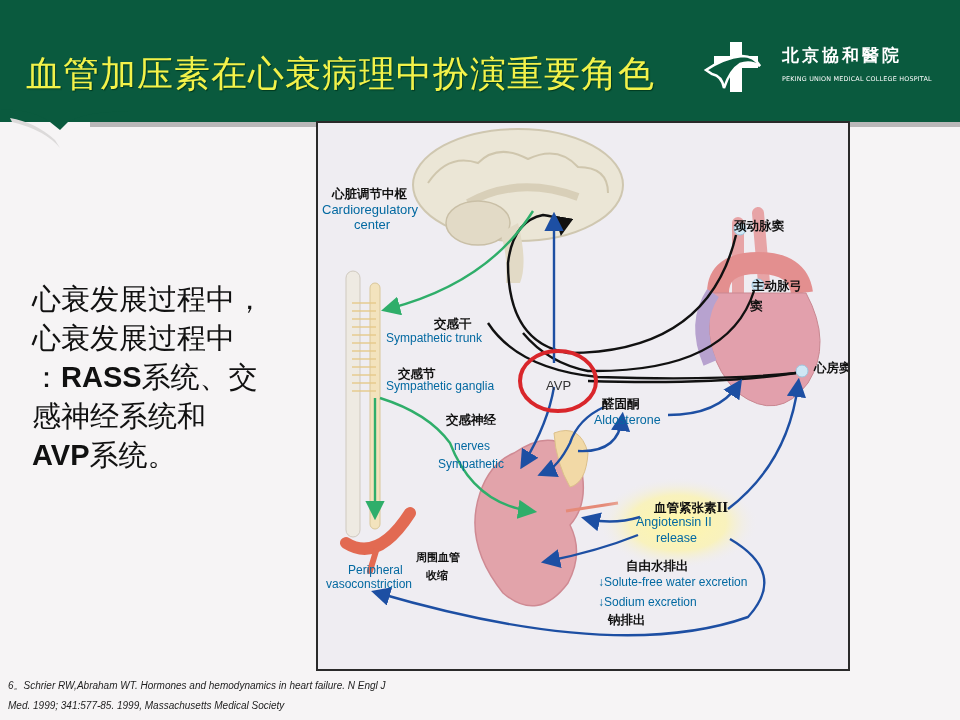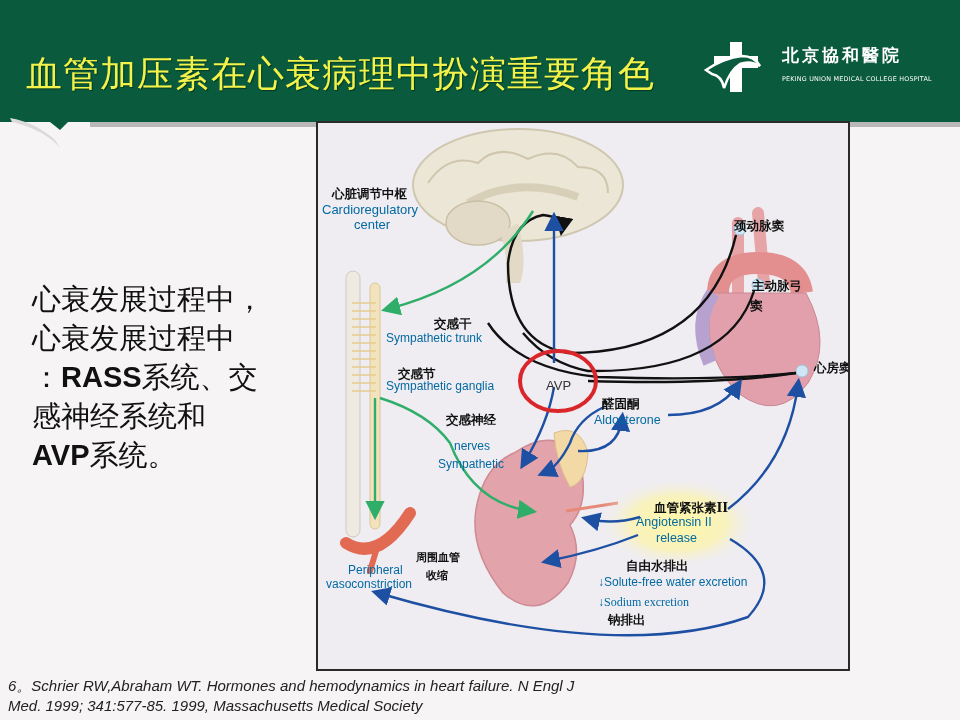--- a/index.html
+++ b/index.html
@@ -10,21 +10,21 @@
   .logo { position:absolute; left:702px; top:40px; width:230px; height:56px; }
   .logo-name { position:absolute; left:80px; top:4px; font-size:17px; color:#fff; font-family:"DejaVu Serif", serif; font-weight:bold; letter-spacing:3px; white-space:nowrap; }
   .logo-sub { position:absolute; left:80px; top:35px; font-size:6.4px; color:#fff; letter-spacing:0.2px; white-space:nowrap; }
   .left-text { position:absolute; left:32px; top:280px; width:270px; font-size:29px; line-height:39px; color:#111; }
   .left-text .line { display:block; white-space:nowrap; }
   .left-text .b { font-family:"Liberation Sans", sans-serif; font-weight:bold; }
   .figure { position:absolute; left:316px; top:121px; width:534px; height:550px; background:#efedf2; border:2px solid #2a2a2a; box-sizing:border-box; overflow:hidden; }
   .figure svg { position:absolute; left:0; top:0; }
   .lbl { position:absolute; white-space:nowrap; font-family:"Liberation Sans", sans-serif; color:#0369a1; font-size:12.5px; line-height:14px; }
   .cn { position:absolute; white-space:nowrap; font-family:"DejaVu Serif", serif; font-weight:bold; color:#111; font-size:12.5px; line-height:14px; }
-  .citation { position:absolute; left:8px; top:676px; width:640px; font-family:"Liberation Sans", sans-serif; font-style:italic; font-size:15px; line-height:20px; color:#222; }
+  .citation { position:absolute; left:8px; top:676px; width:640px; font-family:"Liberation Sans", sans-serif; font-style:italic; font-size:10px; line-height:20px; color:#222; }
 </style>
 </head>
 <body>
 
 <div class="header"></div>
 <svg class="header-curve" width="960" height="60" viewBox="0 0 960 60">
   <path d="M0 10 Q30 8 50 22 L60 30 L68 22 Q90 10 130 12 L960 12 L960 0 L0 0 Z" fill="#0a5a3e"></path>
   <path d="M10 18 Q35 22 55 40 L60 48 Q45 30 12 22 Z" fill="#dcdada"></path>
   <rect x="90" y="22" width="870" height="5" fill="#b9b7b8"></rect>
 </svg>
@@ -167,21 +167,21 @@
   <div class="cn" style="left:434px;top:156px;">主动脉弓</div>
   <div class="cn" style="left:432px;top:176px;">窦</div>
   <div class="cn" style="left:496px;top:238px;">心房窦</div>
 
   <div class="cn" style="left:336px;top:378px;">血管紧张素II</div>
   <div class="lbl" style="left:318px;top:392px;font-size:12.5px;">Angiotensin II</div>
   <div class="lbl" style="left:338px;top:408px;font-size:12.5px;">release</div>
 
   <div class="cn" style="left:308px;top:436px;">自由水排出</div>
   <div class="lbl" style="left:280px;top:452px;font-size:12px;">↓Solute-free water excretion</div>
-  <div class="lbl" style="left:280px;top:472px;font-size:12px;font-family:Liberation Serif, serif;">↓Sodium excretion</div>
+  <div class="lbl" style="left:280px;top:472px;font-size:12px;">↓Sodium excretion</div>
   <div class="cn" style="left:290px;top:490px;">钠排出</div>
 
   <div class="lbl" style="left:30px;top:440px;font-size:12px;">Peripheral</div>
   <div class="lbl" style="left:8px;top:454px;font-size:12px;">vasoconstriction</div>
   <div class="cn" style="left:98px;top:428px;font-size:11px;">周围血管</div>
   <div class="cn" style="left:98px;top:446px;font-size:11px;margin-left:10px;">收缩</div>
 </div>
 
 <div class="citation">
   <div>6。Schrier RW,Abraham WT. Hormones and hemodynamics in heart failure. N Engl J</div>

